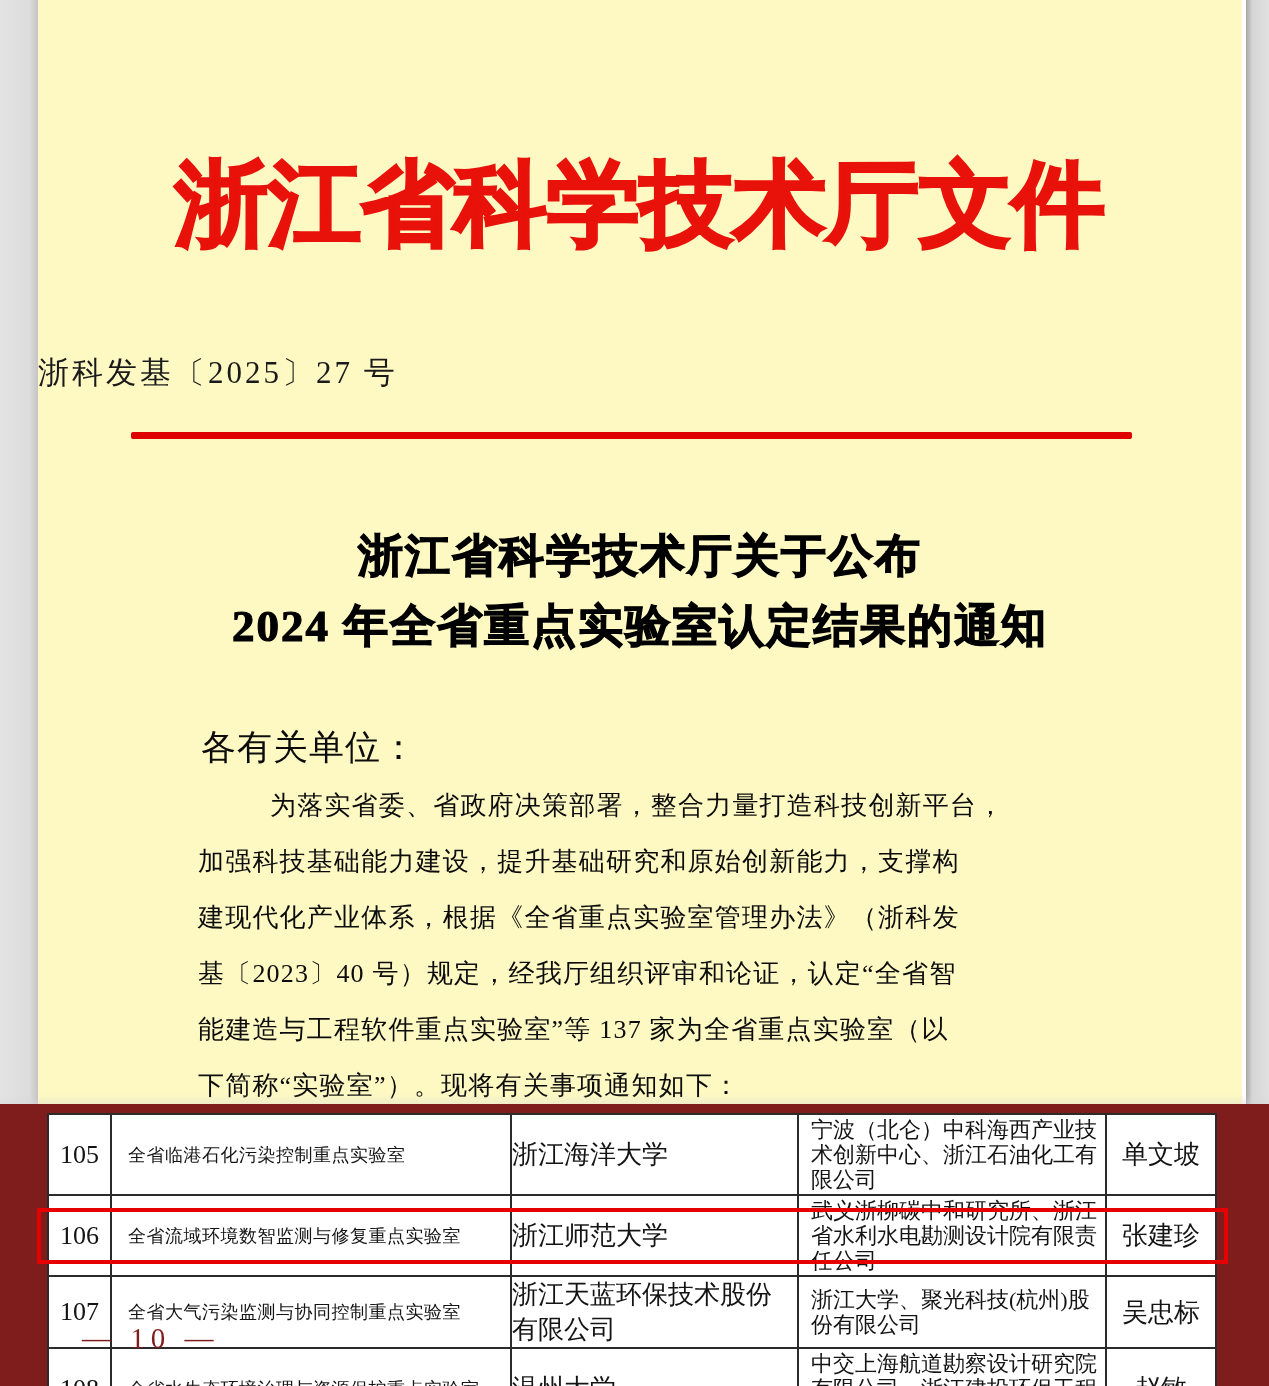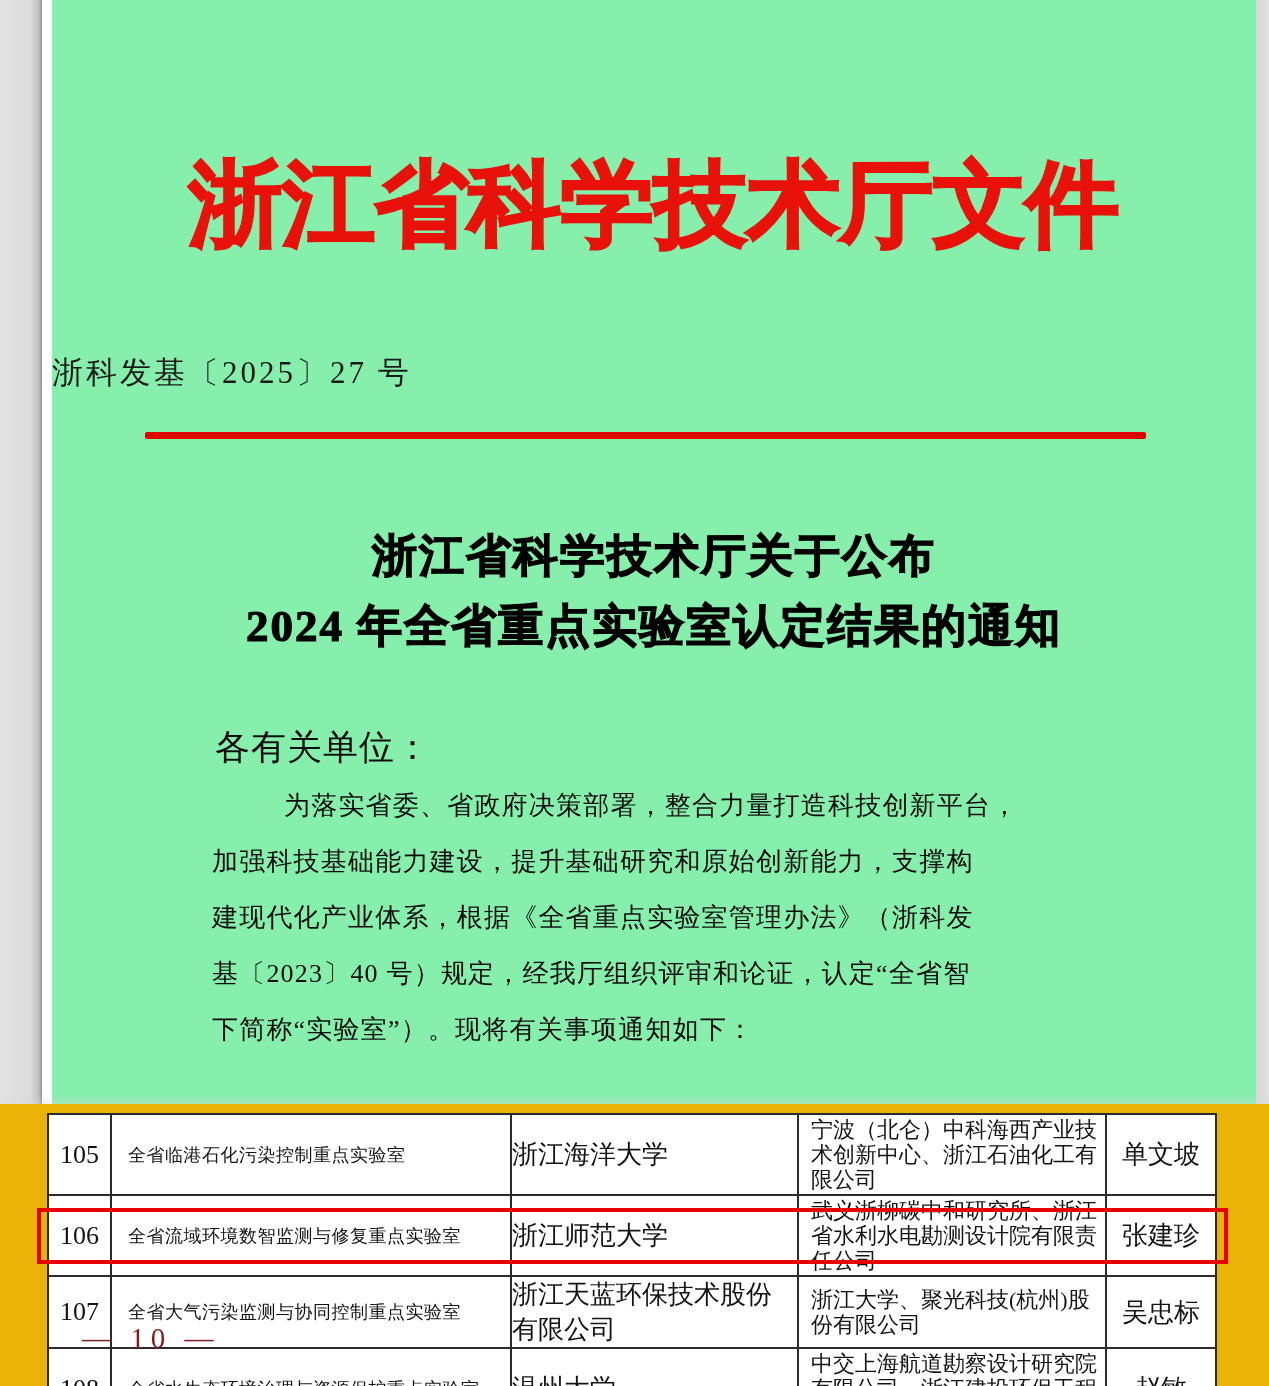--- a/index.html
+++ b/index.html
@@ -20,21 +20,21 @@
   }
   .edge-right {
     position: absolute; left: 1246px; top: 0; width: 23px; height: 1104px;
     background: linear-gradient(90deg, #a7a7a7 0%, #d6d6d6 28%, #e0e0e0 100%);
   }
   .edge-stub {
     position: absolute; left: 1244px; top: 1104px; width: 25px; height: 28px;
     background: #d2d2d2;
   }
 
-  .doc-page { position: absolute; left: 52px; top: 0; width: 1204px; height: 1104px; background: #86efac; }
+  .doc-page { position: absolute; left: 38px; top: 0; width: 1204px; height: 1104px; background: #fef9c3; }
 
   .red-title {
     position: absolute; left: 0; top: 146px; width: 1204px;
     text-align: center;
     font-size: 93px; line-height: 118px;
     font-weight: 900;
     letter-spacing: 0px;
     color: #e8120b;
     font-family: "Liberation Serif", serif;
     -webkit-text-stroke: 2.5px #e8120b;
@@ -74,21 +74,21 @@
   }
   .body-line {
     font-size: 26px; line-height: 56px; color: #0c0c0c;
     letter-spacing: 1.2px; white-space: nowrap;
   }
   .body-line.indent { padding-left: 72px; }
 
   
   .table-section {
     position: absolute; left: 0; top: 1104px; width: 1269px; height: 282px;
-    background: #eab308;
+    background: #7f1d1d;
   }
   .table-section::before {
     content: ""; position: absolute; left: 0; top: -10px; width: 1269px; height: 10px;
     background: linear-gradient(180deg, rgba(200,200,200,0) 0%, rgba(214,214,214,0.35) 100%);
   }
 
   table.lab-table {
     position: absolute; left: 47px; top: 9px;
     width: 1168px; border-collapse: collapse; table-layout: fixed;
     background: #fff;
@@ -137,20 +137,21 @@
     <div class="subtitle l1">浙江省科学技术厅关于公布</div>
     <div class="subtitle l2">2024 年全省重点实验室认定结果的通知</div>
 
     <div class="salutation">各有关单位：</div>
 
     <div class="body-block">
       <div class="body-line indent">为落实省委、省政府决策部署，整合力量打造科技创新平台，</div>
       <div class="body-line">加强科技基础能力建设，提升基础研究和原始创新能力，支撑构</div>
       <div class="body-line">建现代化产业体系，根据《全省重点实验室管理办法》（浙科发</div>
       <div class="body-line">基〔2023〕40 号）规定，经我厅组织评审和论证，认定“全省智</div>
+      <div class="body-line">能建造与工程软件重点实验室”等 137 家为全省重点实验室（以</div>
       <div class="body-line">下简称“实验室”）。现将有关事项通知如下：</div>
     </div>
   </div>
 
   <div class="table-section">
     <table class="lab-table">
       <colgroup>
         <col style="width:63px">
           <col style="width:400px">
           <col style="width:287px">

